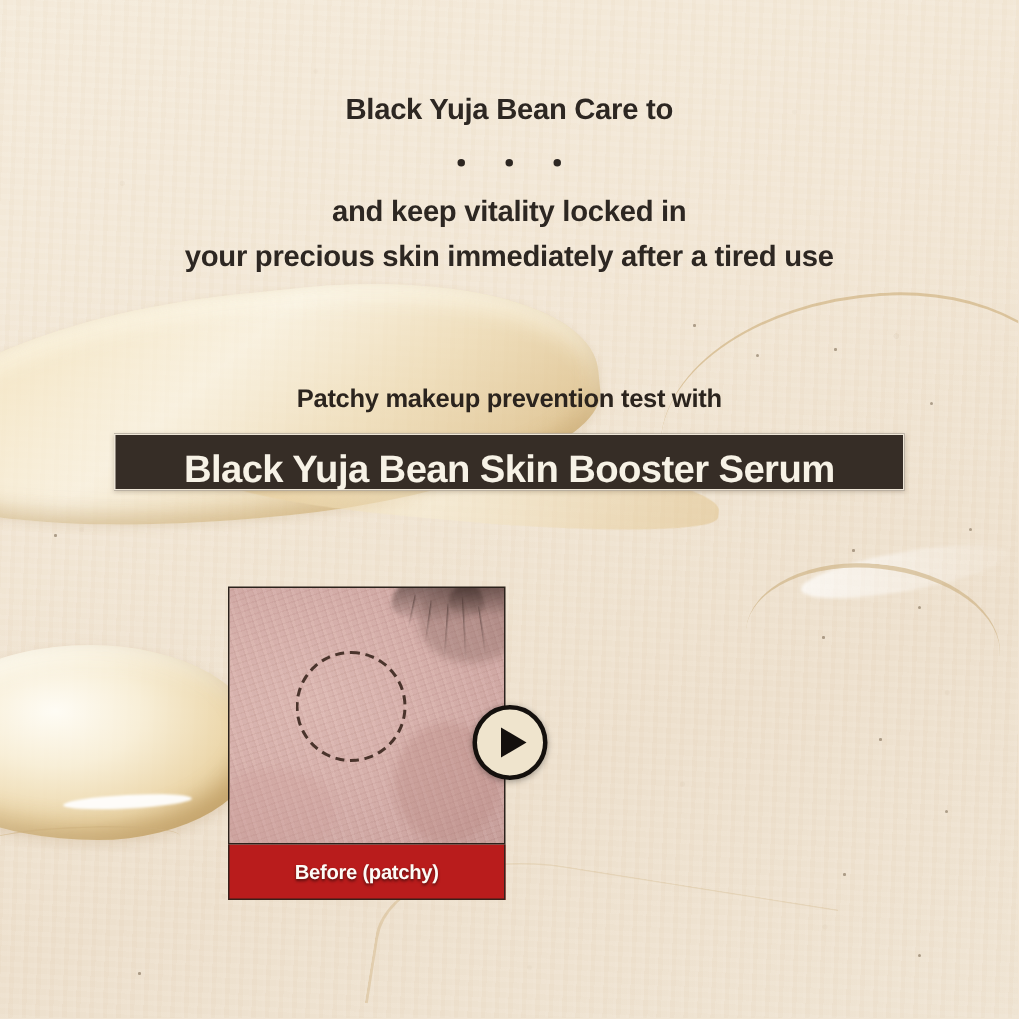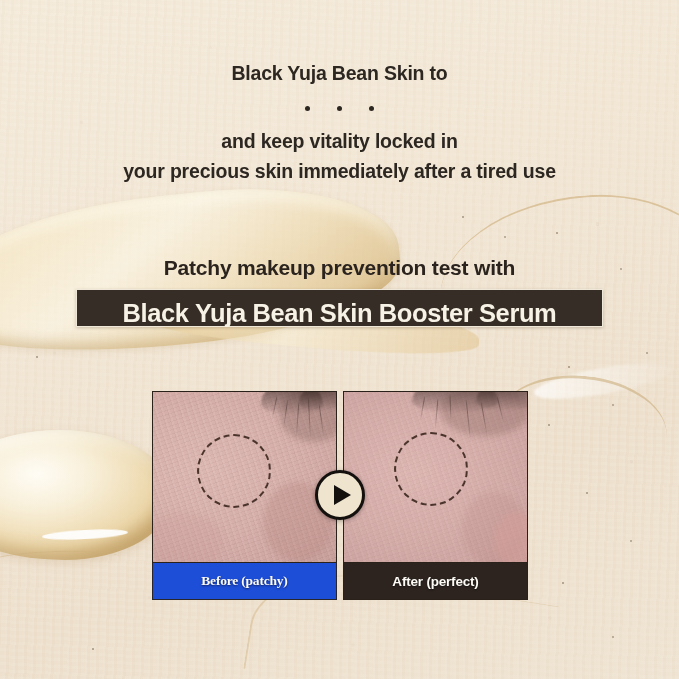--- a/index.html
+++ b/index.html
@@ -214,21 +214,21 @@
     background: #2d2722;
   }
 
   
   .kicker {
     position: absolute;
     left: 0;
     right: 0;
     top: 256px;
     text-align: center;
-    font-size: 21px;
+    font-size: 17px;
     font-weight: 700;
     color: #2b241e;
     letter-spacing: -.2px;
   }
   .banner {
     position: absolute;
     left: 76px;
     top: 289px;
     width: 527px;
     height: 38px;
@@ -328,21 +328,21 @@
     justify-content: center;
     color: #fdfbf6;
     font-size: 13.5px;
     font-weight: 700;
     letter-spacing: -.2px;
     text-shadow: 0 1px 2px rgba(0,0,0,.55);
     border: 1px solid rgba(42,33,27,.9);
     border-top: none;
     box-sizing: border-box;
   }
-  .panel-left .panel-caption  { background: #1d4ed8; font-family: Liberation Serif, serif; }
+  .panel-left .panel-caption  { background: #b91c1c; }
   .panel-right .panel-caption { background: #2d2420; }
 
   .play-button {
     position: absolute;
     left: 50%;
     top: 104px;
     transform: translate(-50%, -50%);
     width: 44px;
     height: 44px;
     border-radius: 50%;
@@ -391,21 +391,21 @@
   <div class="serum-top-tail"></div>
   <div class="serum-arc-right"></div>
   <div class="serum-sheen-right"></div>
   <div class="serum-arc-right2"></div>
   <div class="serum-blob"></div>
   <div class="serum-blob-hl"></div>
   <div class="serum-thread"></div>
   <div class="serum-bottom-edge"></div>
 
   <div class="copy-block">
-    <div class="copy-line">Black Yuja Bean Skin to</div>
+    <div class="copy-line">Black Yuja Bean Care to</div>
     <div class="dots-row">
       <span class="dot"></span>
       <span class="dot"></span>
       <span class="dot"></span>
     </div>
     <div class="copy-line">and keep vitality locked in</div>
     <div class="copy-line">your precious skin immediately after a tired use</div>
   </div>
 
   <div class="kicker">Patchy makeup prevention test with</div>
@@ -426,37 +426,19 @@
         <div class="hair-strand" style="left:132px;top:8px;height:30px;transform:rotate(8deg);"></div>
         <div class="hair-strand" style="left:144px;top:10px;height:38px;transform:rotate(4deg);"></div>
         <div class="hair-strand" style="left:156px;top:6px;height:44px;transform:rotate(-3deg);"></div>
         <div class="hair-strand" style="left:168px;top:12px;height:34px;transform:rotate(-8deg);"></div>
         <div class="hair-strand" style="left:121px;top:4px;height:24px;transform:rotate(12deg);"></div>
         <div class="dash-circle" style="left:44px;top:42px;width:70px;height:70px;"></div>
       </div>
       <div class="panel-caption">Before (patchy)</div>
     </div>
 
-    <div class="panel panel-right">
-      <div class="panel-photo">
-        <div class="skin-tex"></div>
-        <div class="skin-patch" style="left:118px;top:100px;width:64px;height:74px;background:rgba(182,132,126,.22);"></div>
-        <div class="skin-patch" style="left:150px;top:120px;width:44px;height:56px;background:rgba(214,158,152,.40);"></div>
-        <div class="skin-patch" style="left:96px;top:-8px;width:90px;height:52px;background:rgba(118,86,80,.28);"></div>
-        <div class="hair" style="left:68px;top:-16px;width:86px;height:36px;"></div>
-        <div class="hair" style="left:132px;top:-12px;width:60px;height:30px;"></div>
-        <div class="hair-strand" style="left:78px;top:4px;height:26px;transform:rotate(10deg);"></div>
-        <div class="hair-strand" style="left:92px;top:6px;height:34px;transform:rotate(5deg);"></div>
-        <div class="hair-strand" style="left:106px;top:2px;height:30px;transform:rotate(-2deg);"></div>
-        <div class="hair-strand" style="left:124px;top:8px;height:44px;transform:rotate(-6deg);"></div>
-        <div class="hair-strand" style="left:140px;top:10px;height:38px;transform:rotate(-10deg);"></div>
-        <div class="hair-strand" style="left:156px;top:4px;height:28px;transform:rotate(-14deg);"></div>
-        <div class="dash-circle" style="left:50px;top:40px;width:70px;height:70px;"></div>
-      </div>
-      <div class="panel-caption">After (perfect)</div>
-    </div>
 
     <div class="play-button">
       <div class="play-tri"></div>
     </div>
   </div>
 
 </div>
 
 </body></html>

